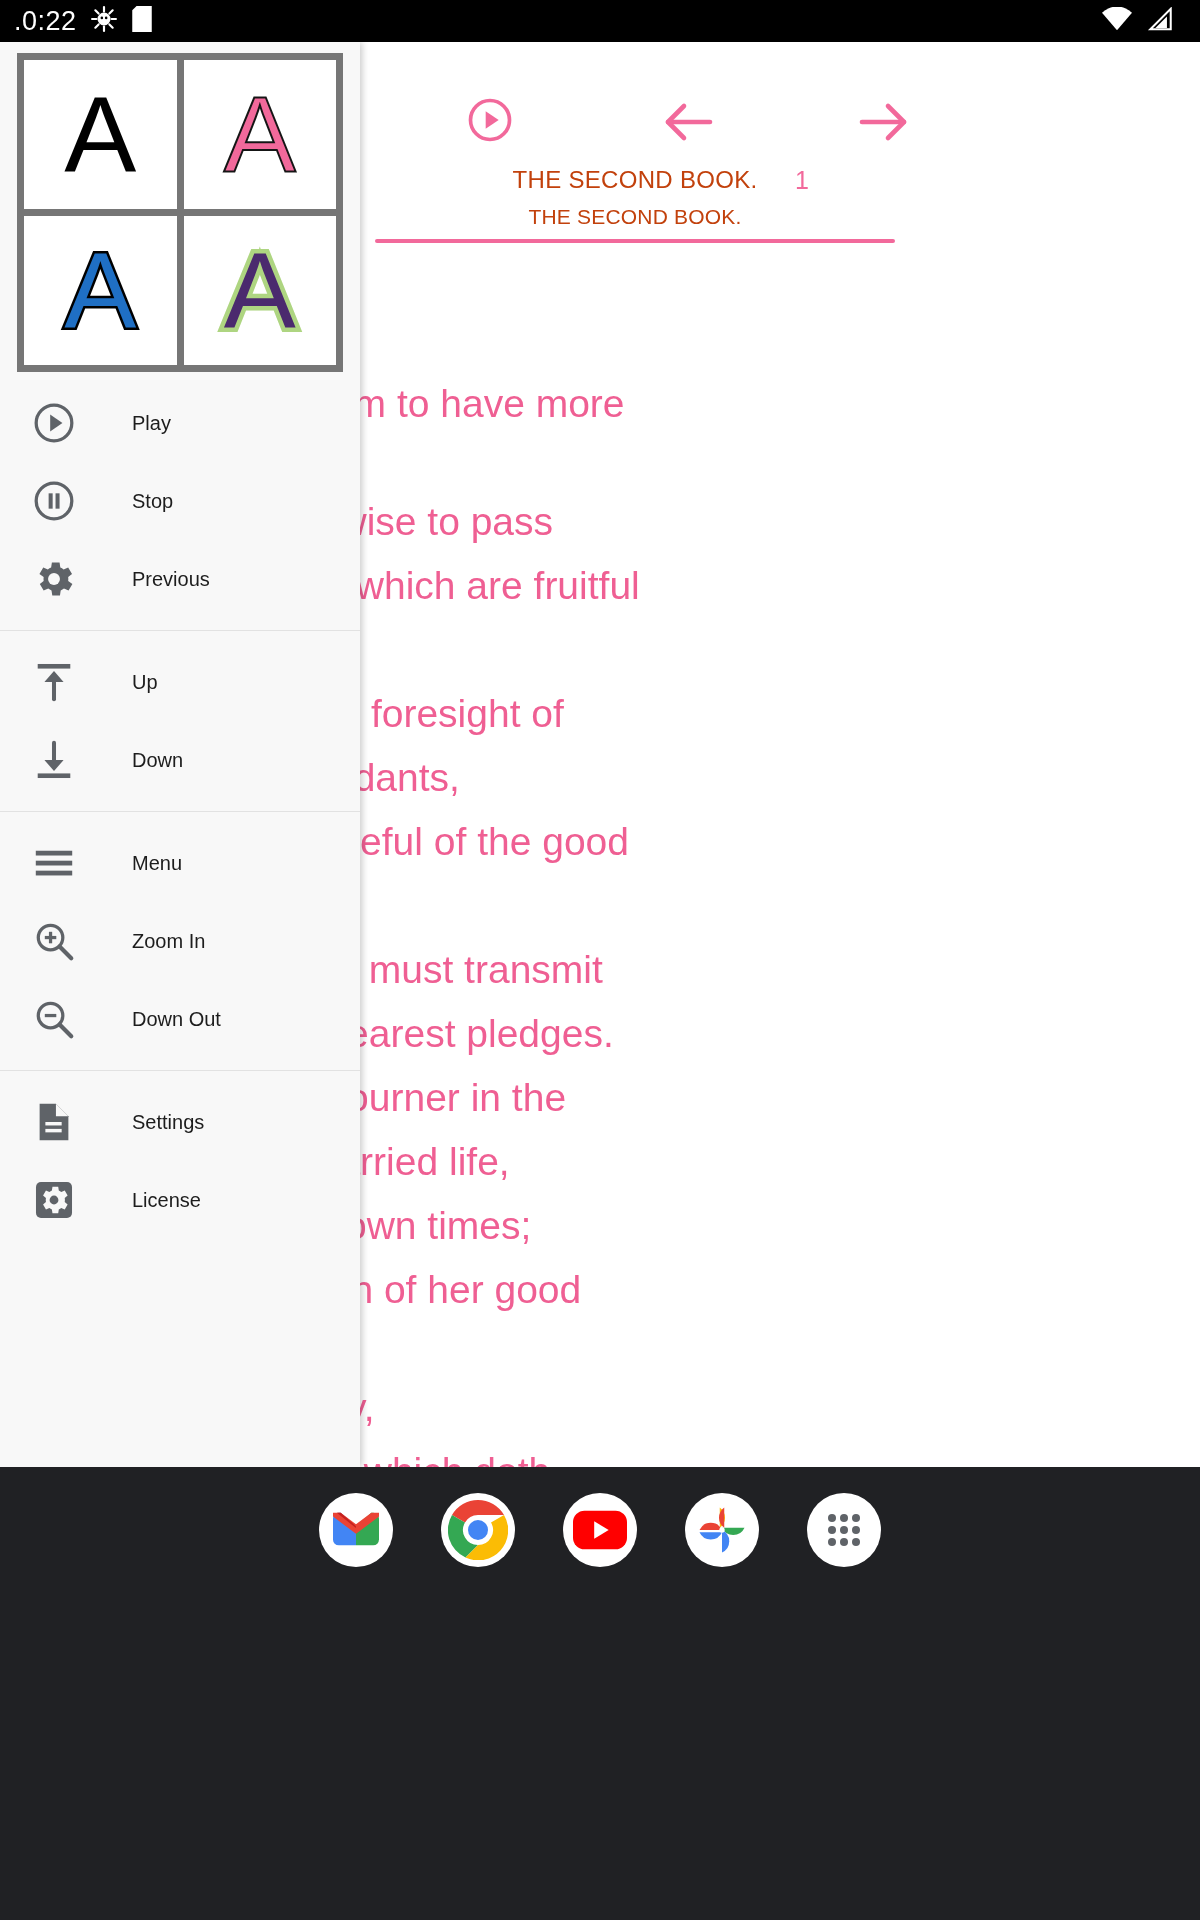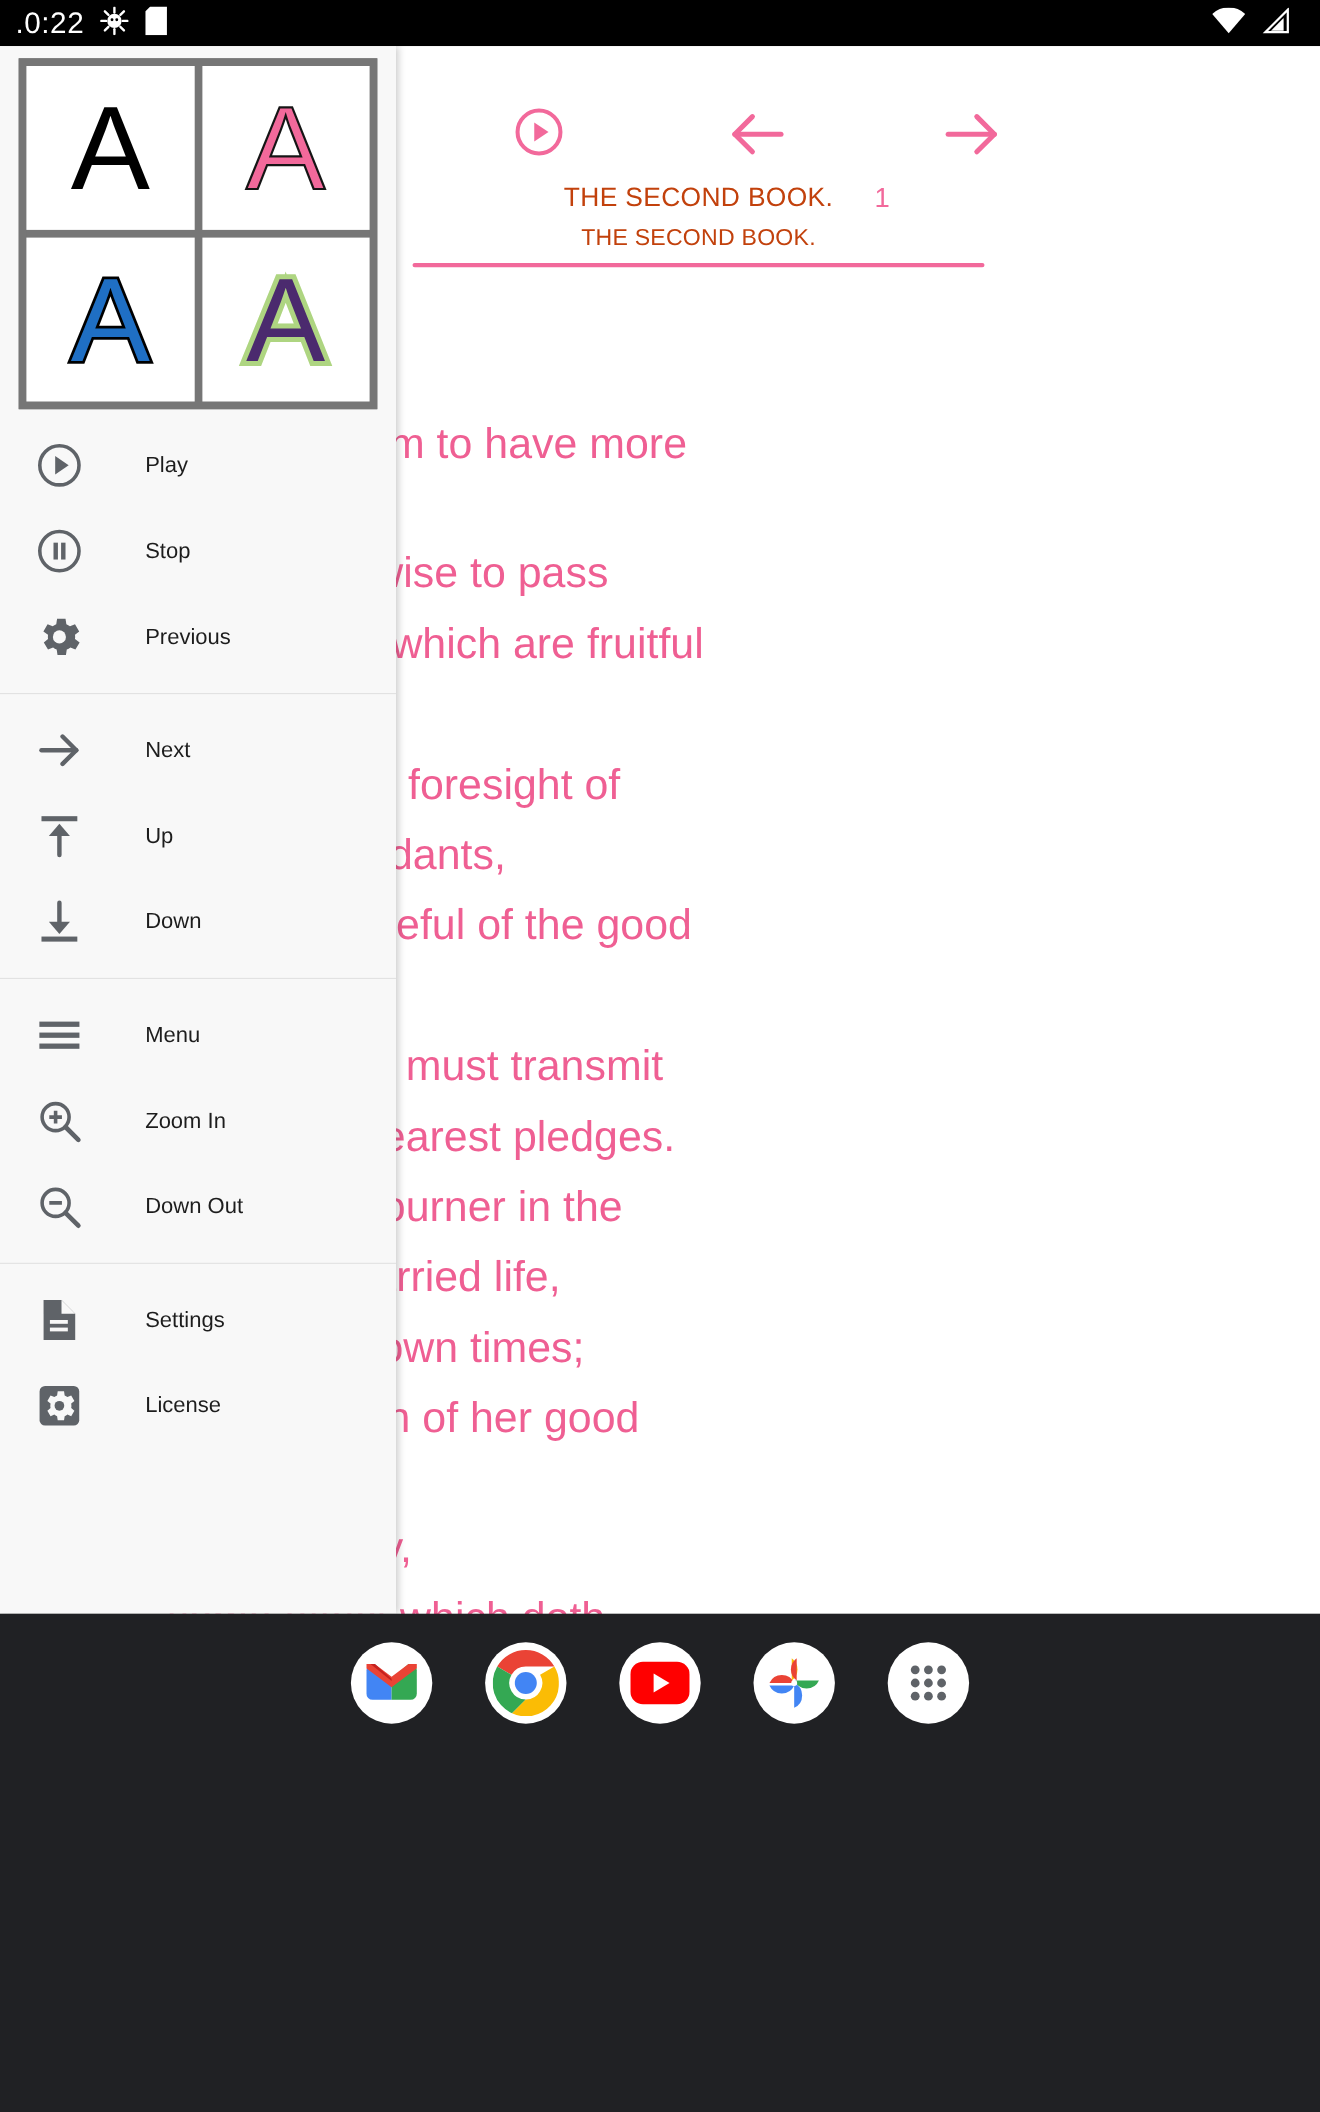--- a/index.html
+++ b/index.html
@@ -274,31 +274,20 @@
             </svg>
           </span>
           <span class="menu-label">Previous</span>
         </div>
       </div>
       <div class="divider"></div>
       <div class="menu-group">
         <div class="menu-item">
           <span class="menu-icon">
             <svg width="46" height="46" viewBox="0 0 24 24">
-              <g stroke="#5f6368" stroke-width="2.1" fill="none" stroke-linecap="round" stroke-linejoin="round">
-                <line x1="3.5" y1="12" x2="20" y2="12"></line>
-                <polyline points="13.5,5.5 20,12 13.5,18.5"></polyline>
-              </g>
-            </svg>
-          </span>
-          <span class="menu-label">Next</span>
-        </div>
-        <div class="menu-item">
-          <span class="menu-icon">
-            <svg width="46" height="46" viewBox="0 0 24 24">
               <rect x="3.5" y="2.6" width="17" height="2.4" fill="#5f6368"></rect>
               <g stroke="#5f6368" stroke-width="2.1" fill="none" stroke-linecap="round" stroke-linejoin="round">
                 <line x1="12" y1="21" x2="12" y2="8.5"></line>
               </g>
               <path d="M12 6.2 L17 12 L7 12 Z" fill="#5f6368"></path>
             </svg>
           </span>
           <span class="menu-label">Up</span>
         </div>
         <div class="menu-item">

